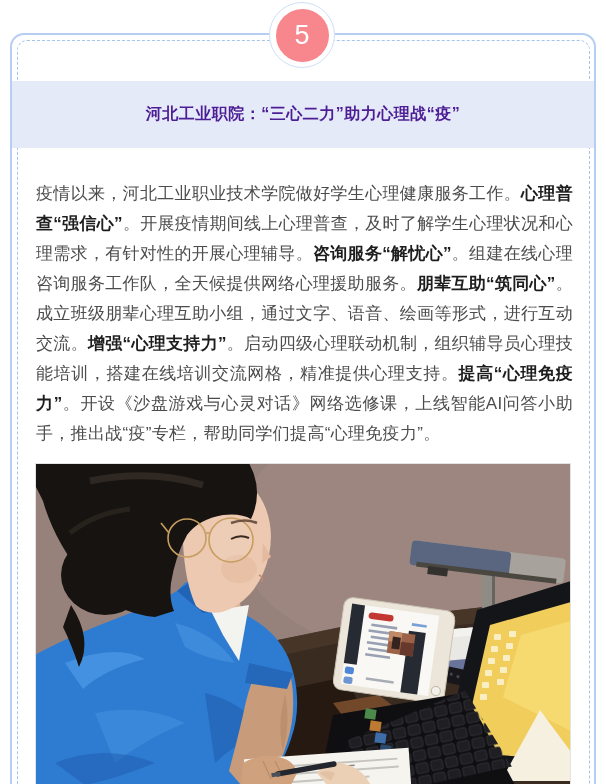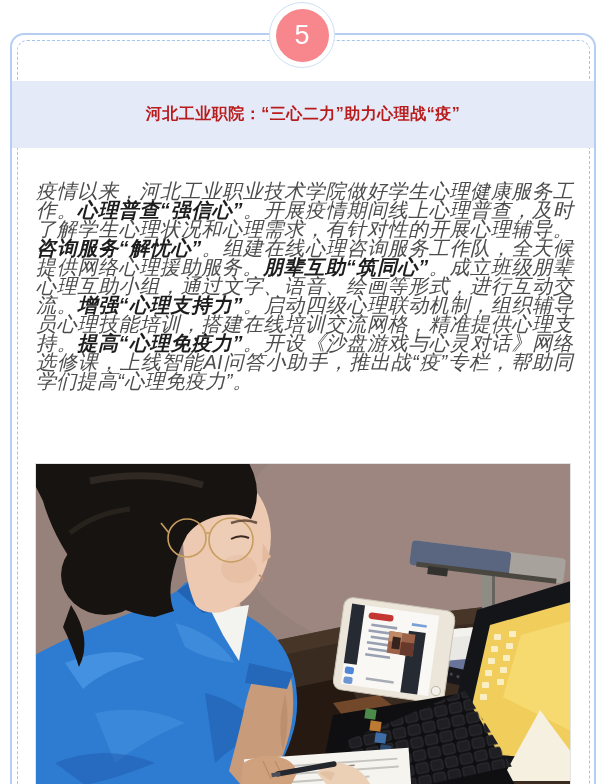--- a/index.html
+++ b/index.html
@@ -22,26 +22,26 @@
   }
   .badge-circle{
     width:53px;height:53px;border-radius:50%;background:#f8868d;color:#ffffff;
     font-size:27px;display:flex;align-items:center;justify-content:center;
   }
   .title-band{
     position:absolute;left:12px;top:81px;width:582px;height:67px;background:#e5eaf8;z-index:3;
     display:flex;align-items:center;justify-content:center;
   }
   .title-text{
-    color:#b91c1c;font-size:16px;font-weight:bold;letter-spacing:0.5px;white-space:nowrap;
+    color:#4c1d95;font-size:16px;font-weight:bold;letter-spacing:0.5px;white-space:nowrap;
   }
   .article{
     position:absolute;left:36px;top:162px;width:537px;z-index:3;
-    font-size:20px;line-height:19px;letter-spacing:0.3px;color:#4c4c4c;
-    text-align:justify;text-justify:inter-ideograph;font-style:italic;
+    font-size:17px;line-height:30px;letter-spacing:0.3px;color:#4c4c4c;
+    text-align:justify;text-justify:inter-ideograph;
   }
   .article .b{font-weight:bold;color:#1d1d1d;}
   .photo-wrap{
     position:absolute;left:35px;top:463px;width:536px;height:321px;z-index:3;overflow:hidden;
     background:#97827b;
   }
 </style>
 </head>
 <body>
 

